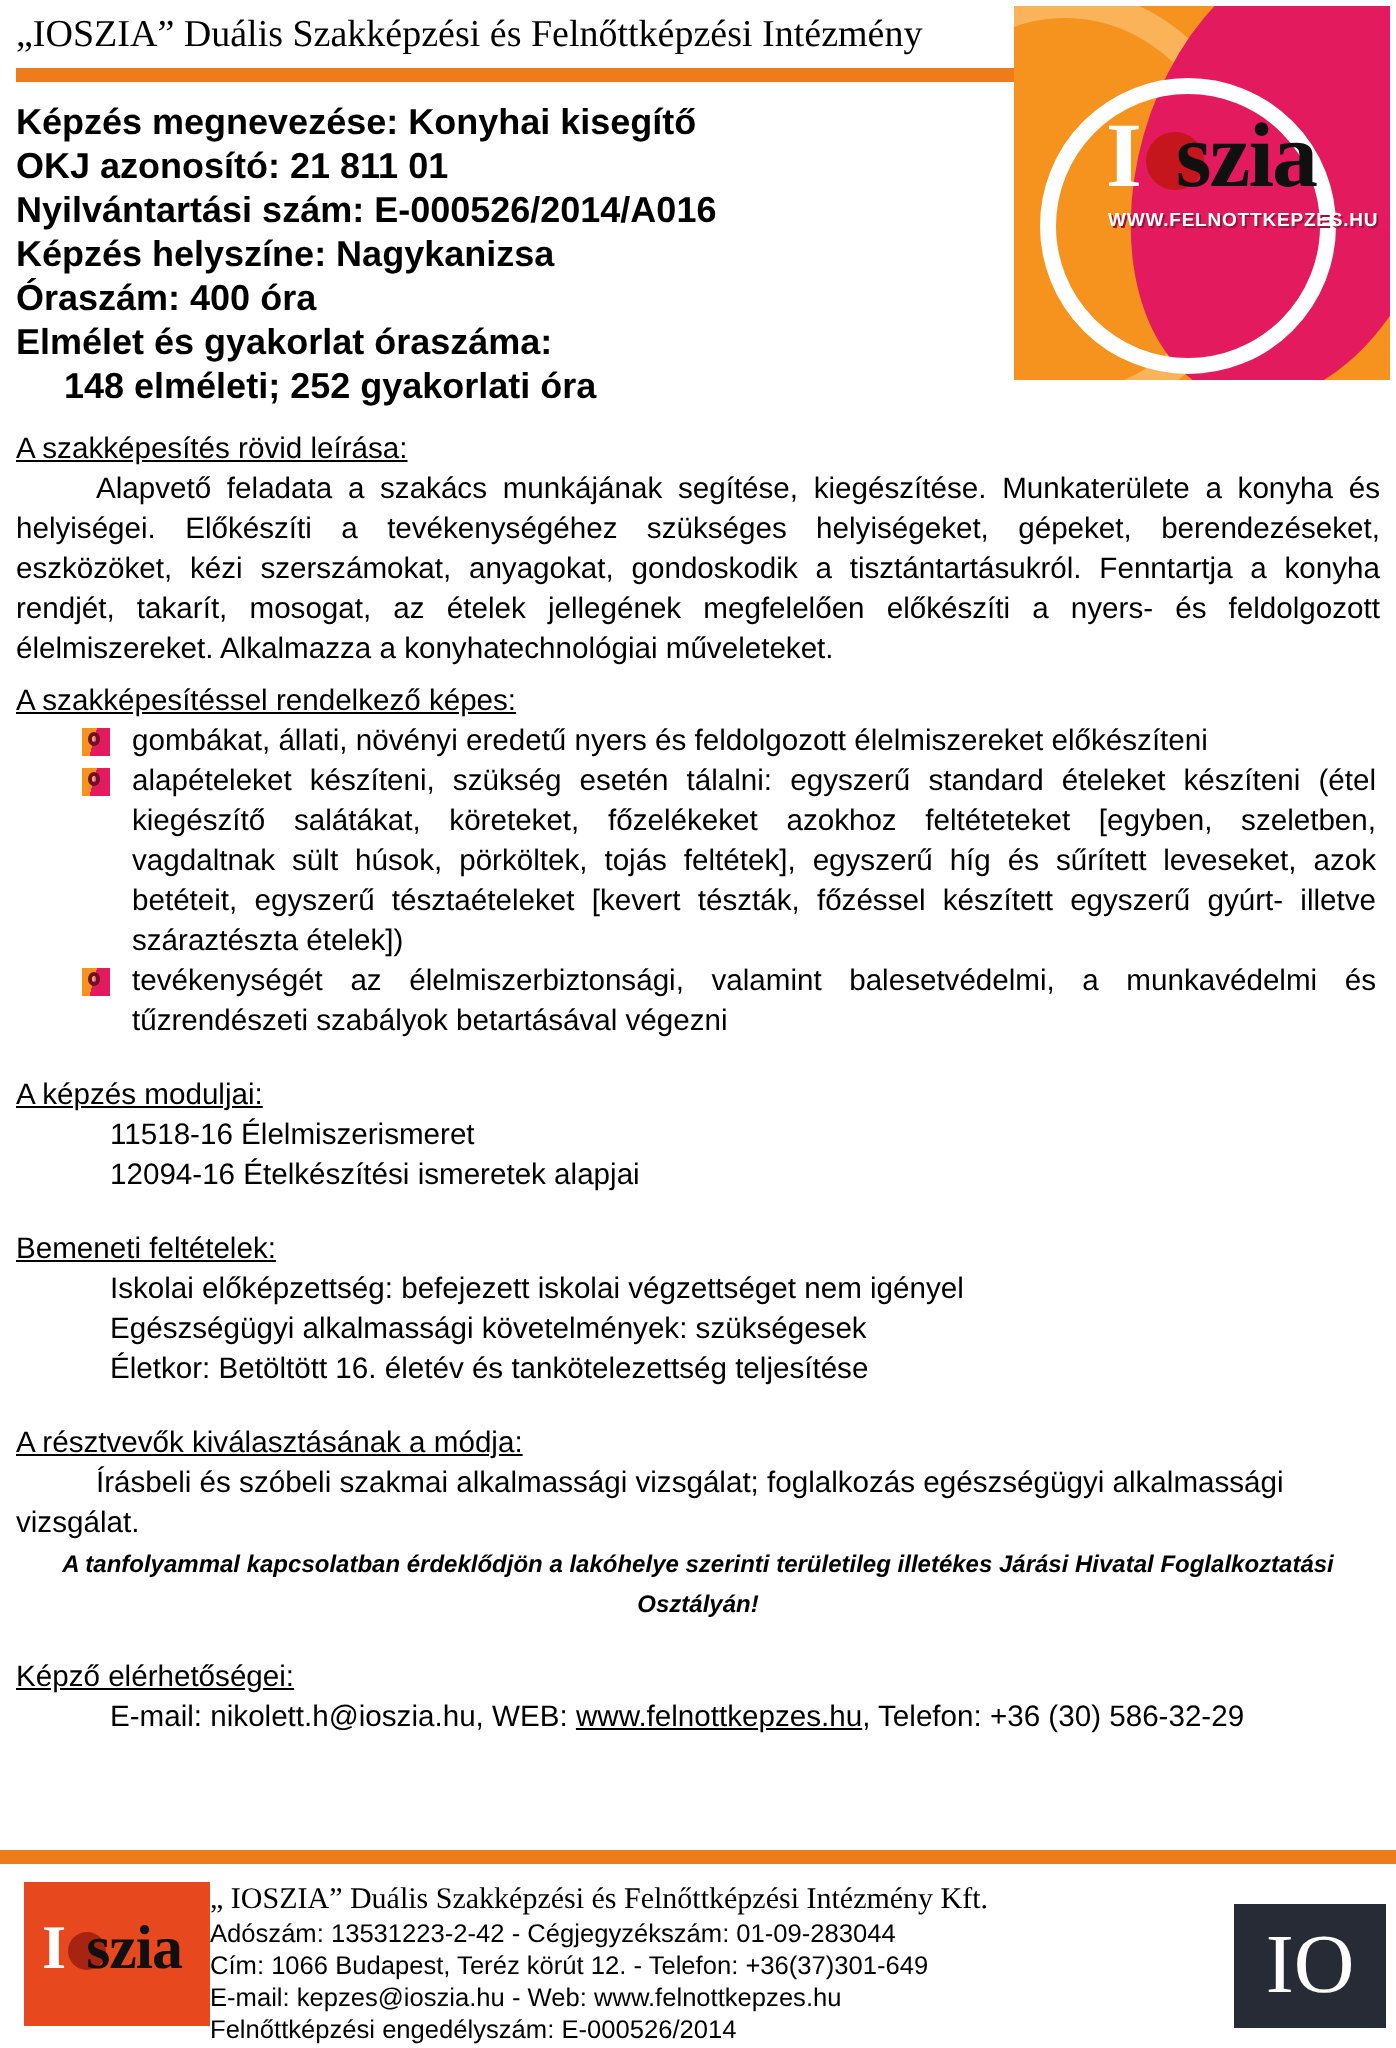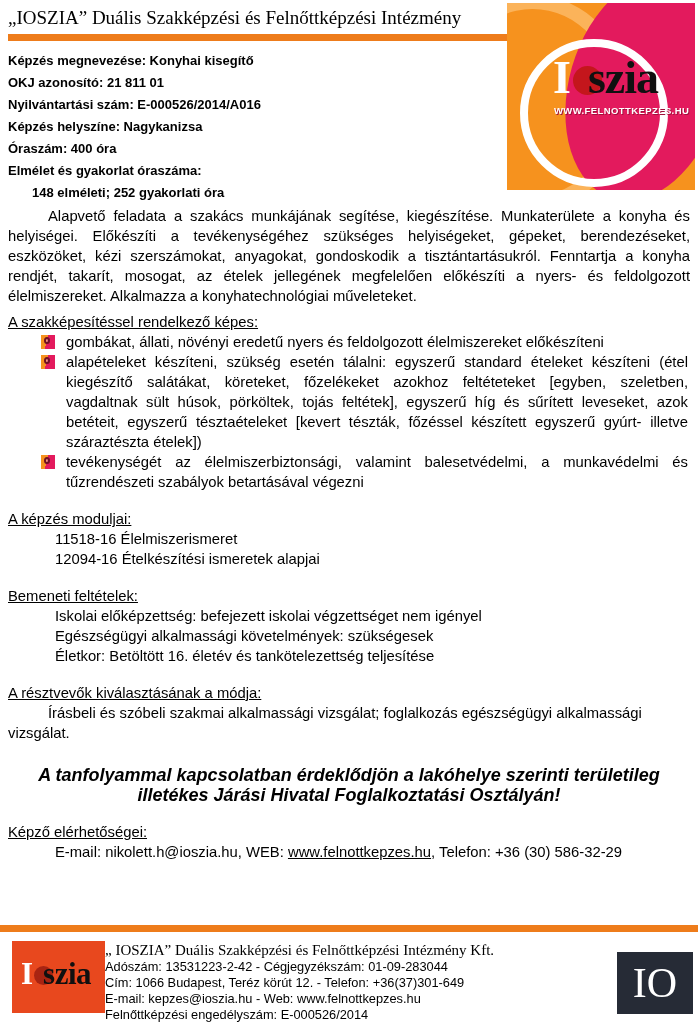--- a/index.html
+++ b/index.html
@@ -22,37 +22,37 @@
   .logo-petal { position:absolute; left:62px; top:-30px; width:152px; height:230px; background:#E31A5D; border-radius:50%; transform:rotate(16deg); }
   .logo-ring { position:absolute; left:13px; top:36px; width:148px; height:148px; border:8px solid #fff; border-radius:50%; }
   .logo-word { position:absolute; left:46px; top:52px; font-family:"Liberation Serif", serif; font-weight:bold; font-size:46px; line-height:1; white-space:nowrap; }
   .logo-word .w-i { color:#fff; }
   .logo-word .w-o { display:inline-block; width:29px; height:29px; border-radius:50%; background:#C4161C; vertical-align:-2px; margin:0 -14px 0 2px; }
   .logo-word .w-szia { color:#101010; letter-spacing:-1px; }
   .logo-url { position:absolute; left:47px; top:102px; color:#fff; font-size:9.5px; font-weight:bold; letter-spacing:0.4px; text-shadow:1px 1px 0 #a0103c; }
 
   
   .content { padding:0 8px; }
-  .course { margin-top:9px; width:505px; font-weight:bold; font-size:13px; line-height:22px; }
+  .course { margin-top:9px; width:505px; font-weight:bold; font-size:18px; line-height:22px; }
   .course-line.indent { padding-left:24px; }
 
   .sec-heading { margin-top:19px; font-size:14.8px; text-decoration:underline; }
   .para { font-size:14.8px; line-height:20px; text-align:justify; text-indent:40px; margin-top:2px; }
 
   .bullets { margin-top:2px; }
   .bullet { position:relative; margin-left:58px; margin-right:2px; font-size:14.8px; line-height:20px; text-align:justify; }
   .b-icon { position:absolute; left:-25px; top:3px; width:14px; height:14px; background:linear-gradient(105deg,#F6921E 42%,#E31A5D 42%); }
   .b-ring { position:absolute; left:3px; top:2px; width:6px; height:7px; border:2px solid #701025; border-radius:50%; background:rgba(255,255,255,0.35); }
 
   .plain-list { margin-top:2px; }
   .plain-item { padding-left:47px; font-size:14.8px; line-height:20px; }
 
   .selection-para { font-size:14.8px; line-height:20px; text-indent:40px; margin-top:2px; max-width:645px; }
 
-  .notice { margin-top:22px; font-weight:bold; font-style:italic; font-size:18px; line-height:20px; text-align:center; padding:0 6px; }
+  .notice { margin-top:0; font-weight:bold; font-style:italic; font-size:12px; line-height:20px; text-align:center; padding:0 6px; }
 
   .contact-line { padding-left:47px; font-size:14.8px; line-height:20px; margin-top:2px; }
   .link { text-decoration:underline; color:#000; cursor:pointer; }
 
   
   .footer-bar { position:absolute; left:0; top:925px; width:698px; height:7px; background:#EE7C1B; }
   .footer { position:absolute; left:0; top:941px; width:698px; display:flex; align-items:flex-start; }
   .f-logo-left { margin-left:12px; width:93px; height:72px; background:#E8481E; position:relative; flex:0 0 auto; }
   .fl-word { position:absolute; left:9px; top:17px; font-family:"Liberation Serif", serif; font-weight:bold; font-size:31px; line-height:1; white-space:nowrap; }
   .fl-word .w-i { color:#fff; }
@@ -84,20 +84,21 @@
   <div class="course">
     <div class="course-line">Képzés megnevezése: Konyhai kisegítő</div>
     <div class="course-line">OKJ azonosító: 21 811 01</div>
     <div class="course-line">Nyilvántartási szám: E-000526/2014/A016</div>
     <div class="course-line">Képzés helyszíne: Nagykanizsa</div>
     <div class="course-line">Óraszám: 400 óra</div>
     <div class="course-line">Elmélet és gyakorlat óraszáma:</div>
     <div class="course-line indent">148 elméleti; 252 gyakorlati óra</div>
   </div>
 
+  <div class="sec-heading" style="margin-top:13px">A szakképesítés rövid leírása:</div>
   <p class="para">Alapvető feladata a szakács munkájának segítése, kiegészítése. Munkaterülete a konyha és helyiségei. Előkészíti a tevékenységéhez szükséges helyiségeket, gépeket, berendezéseket, eszközöket, kézi szerszámokat, anyagokat, gondoskodik a tisztántartásukról. Fenntartja a konyha rendjét, takarít, mosogat, az ételek jellegének megfelelően előkészíti a nyers- és feldolgozott élelmiszereket. Alkalmazza a konyhatechnológiai műveleteket.</p>
 
   <div class="sec-heading" style="margin-top:8px">A szakképesítéssel rendelkező képes:</div>
   <div class="bullets">
     <div class="bullet">
       <span class="b-icon">
           <span class="b-ring"></span>
         </span>
       <span>gombákat, állati, növényi eredetű nyers és feldolgozott élelmiszereket előkészíteni</span>
     </div>

